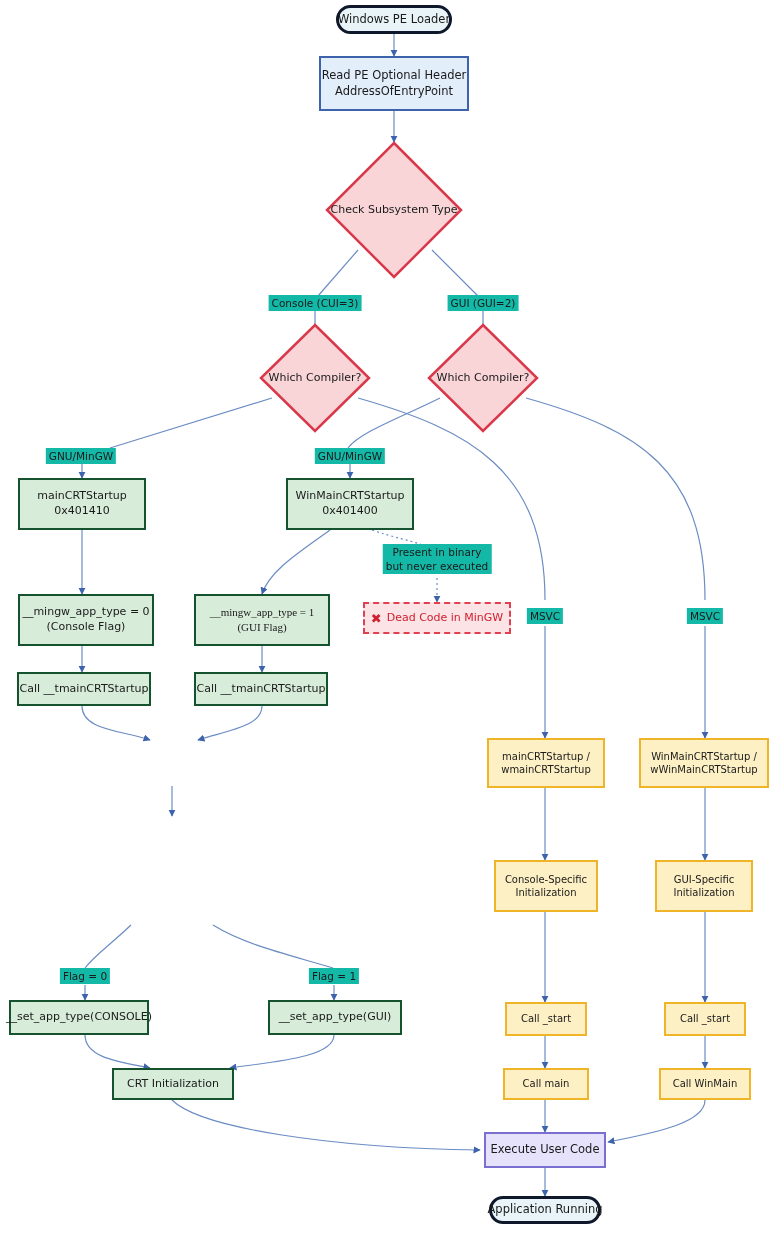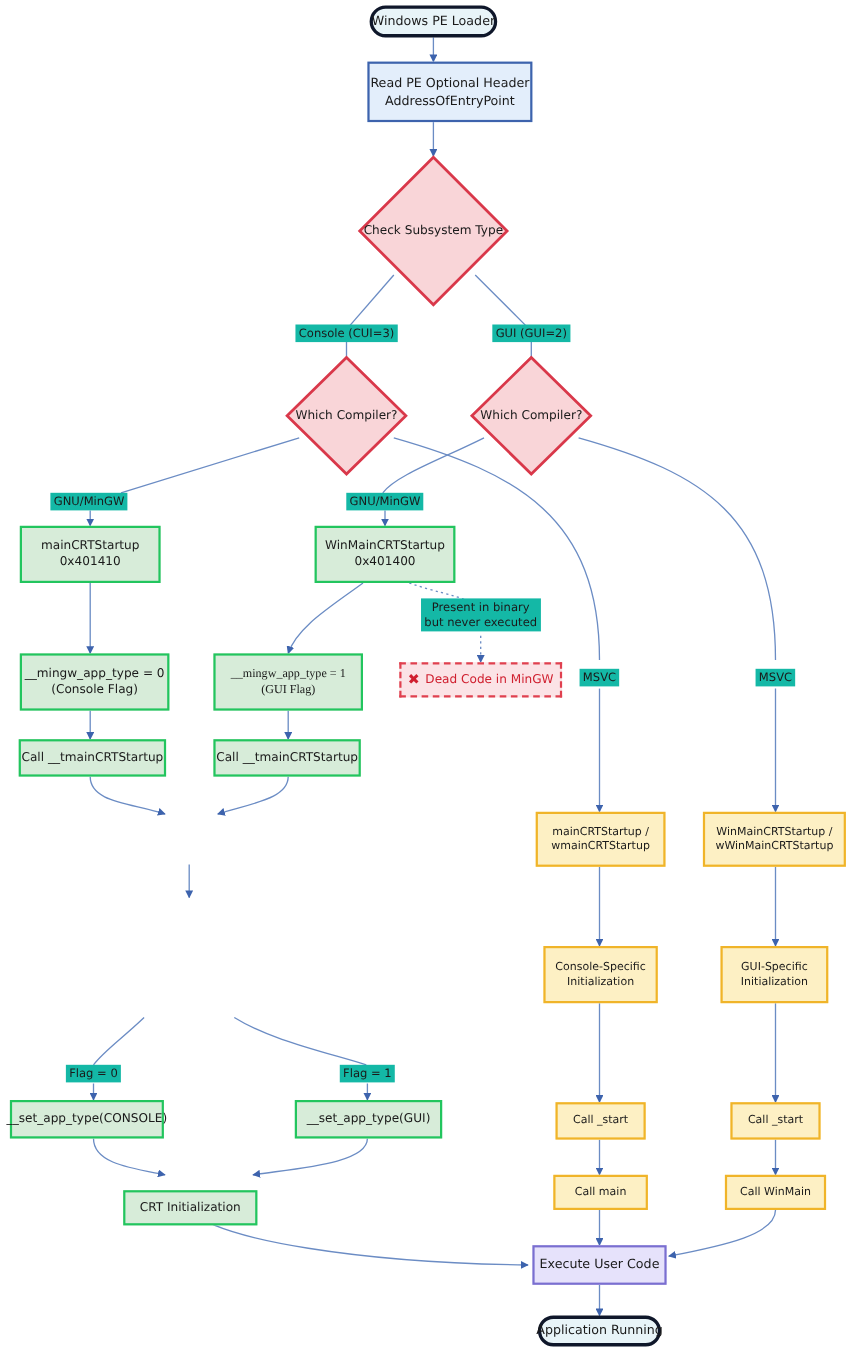--- a/index.html
+++ b/index.html
@@ -42,21 +42,20 @@
     border: 3px solid #0f172a;
     border-radius: 40px;
     color: #1a1a1a;
     font-size: 11.5px;
   }
   .n-process-blue {
     background: #e3eefb;
     border: 2px solid #3d63ad;
     color: #1a1a1a;
     font-size: 11.5px;
-    margin-left: 15px;
   }
   .n-decision-red-wrap,
   .n-decision-green-wrap {
     position: absolute;
     z-index: 2;
   }
   .diamond-shape {
     position: absolute;
     left: 0;
     top: 0;
@@ -73,21 +72,21 @@
     align-items: center;
     justify-content: center;
     text-align: center;
     line-height: 1.35;
     white-space: pre;
     font-size: 11px;
     color: #1a1a1a;
   }
   .n-green {
     background: #d7ecd9;
-    border: 2px solid #22c55e;
+    border: 2px solid #14532d;
     color: #1a1a1a;
     font-size: 11px;
   }
   .n-yellow {
     background: #fdf0c4;
     border: 2px solid #f0b429;
     color: #1a1a1a;
     font-size: 10px;
   }
   .n-lavender {
@@ -248,21 +247,21 @@
   <div class="node n-green" style="left:17px; top:672px; width:134px; height:34px;">Call __tmainCRTStartup</div>
 
   <div class="node n-green" style="left:194px; top:672px; width:134px; height:34px;">Call __tmainCRTStartup</div>
 
 
 
   <div class="node n-green" style="left:9px; top:1000px; width:140px; height:35px;">__set_app_type(CONSOLE)</div>
 
   <div class="node n-green" style="left:268px; top:1000px; width:134px; height:35px;">__set_app_type(GUI)</div>
 
-  <div class="node n-green" style="left:112px; top:1068px; width:122px; height:32px;margin-top:14px;">CRT Initialization</div>
+  <div class="node n-green" style="left:112px; top:1068px; width:122px; height:32px;">CRT Initialization</div>
 
   <div class="node n-yellow" style="left:487px; top:738px; width:118px; height:50px;">mainCRTStartup /
 wmainCRTStartup</div>
 
   <div class="node n-yellow" style="left:494px; top:860px; width:104px; height:52px;">Console-Specific
 Initialization</div>
 
   <div class="node n-yellow" style="left:505px; top:1002px; width:82px; height:34px;">Call _start</div>
 
   <div class="node n-yellow" style="left:503px; top:1068px; width:86px; height:32px;">Call main</div>

